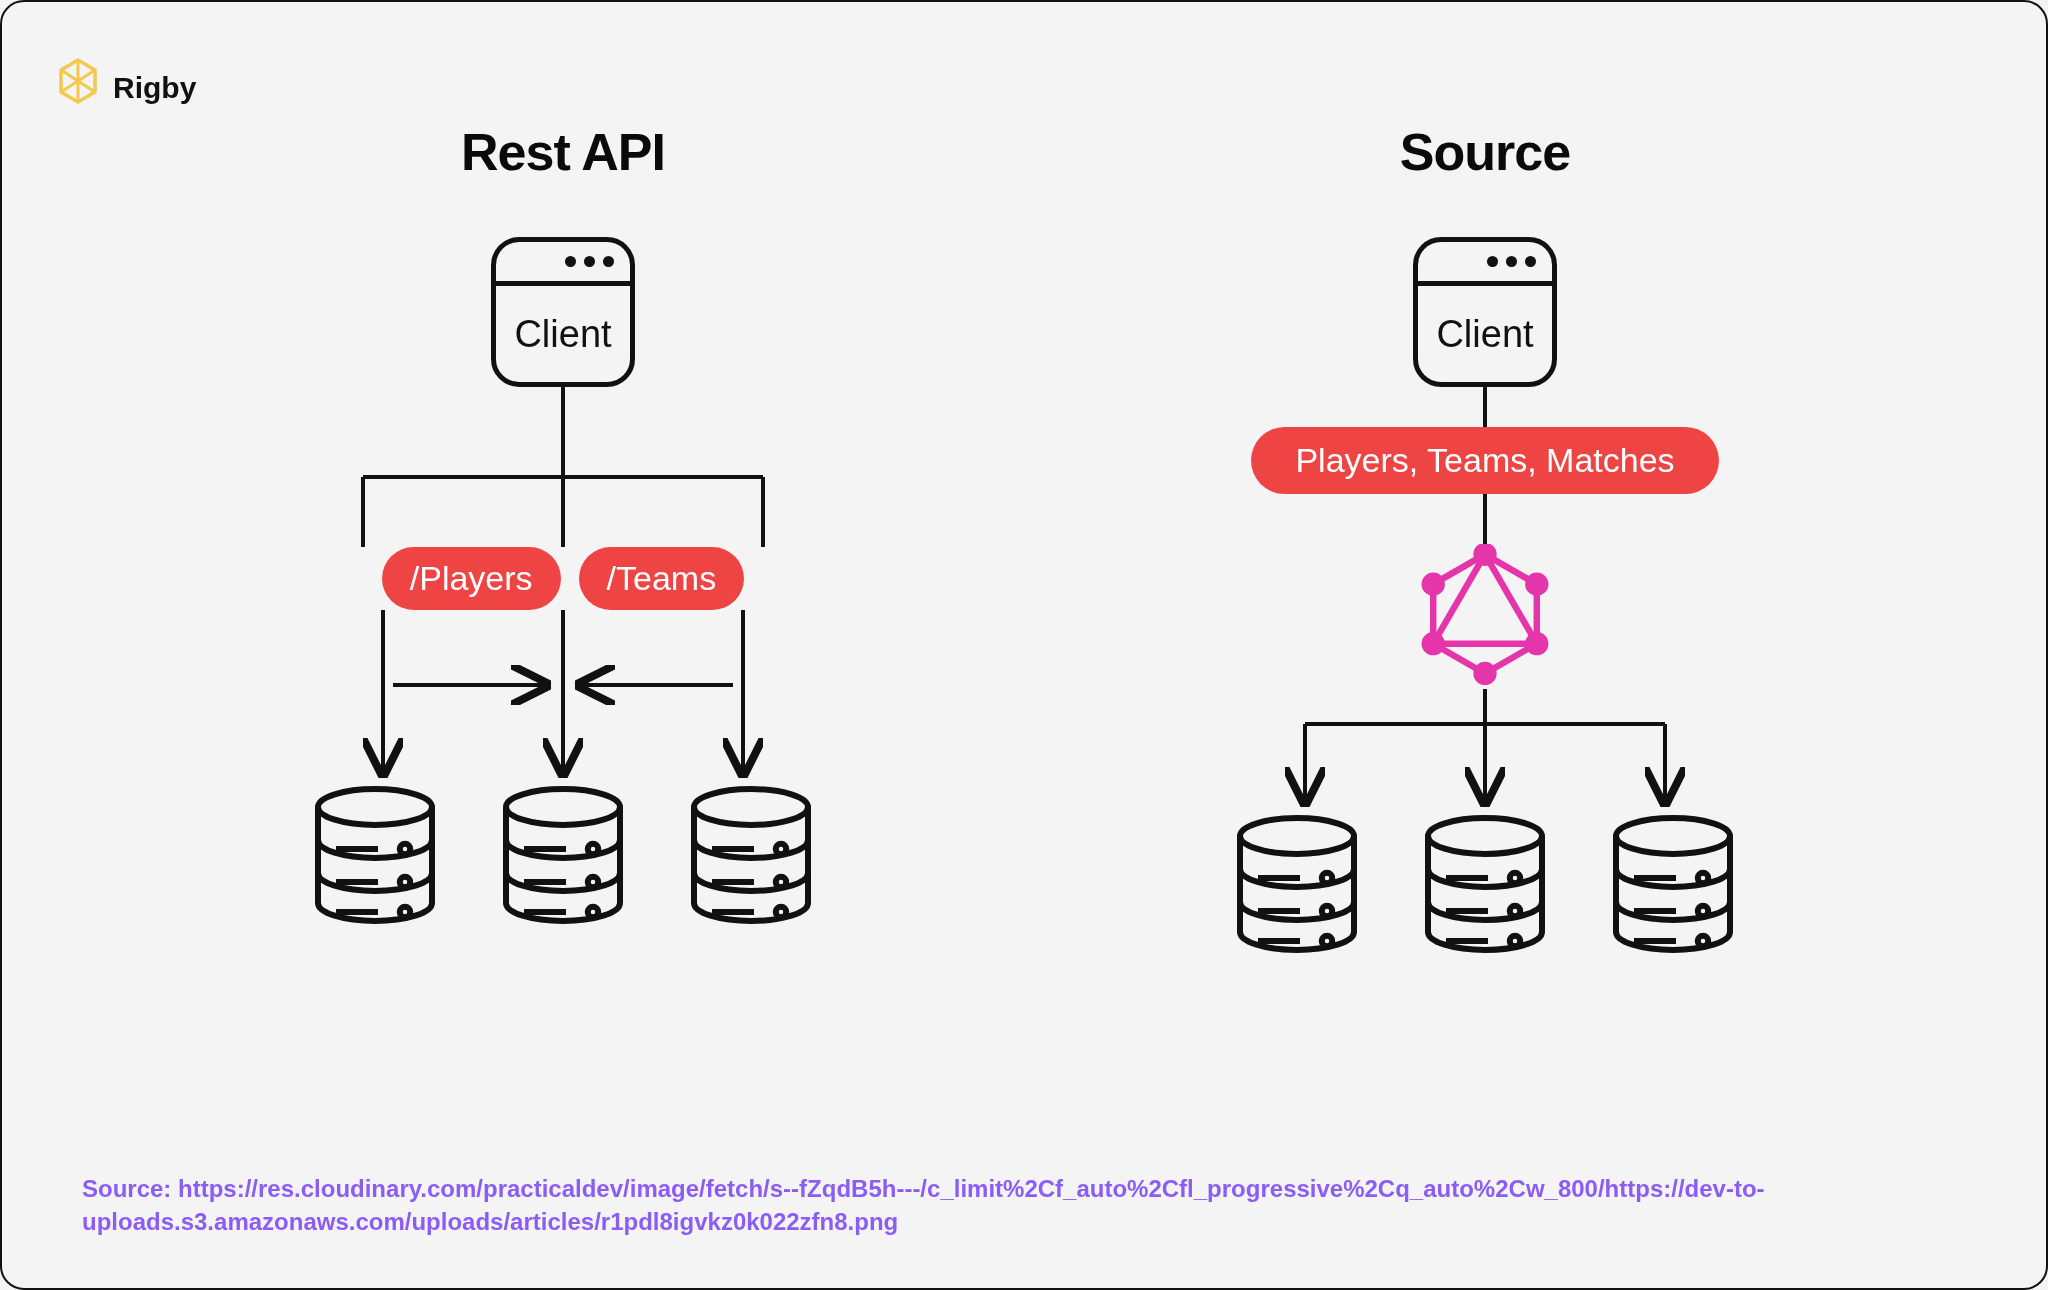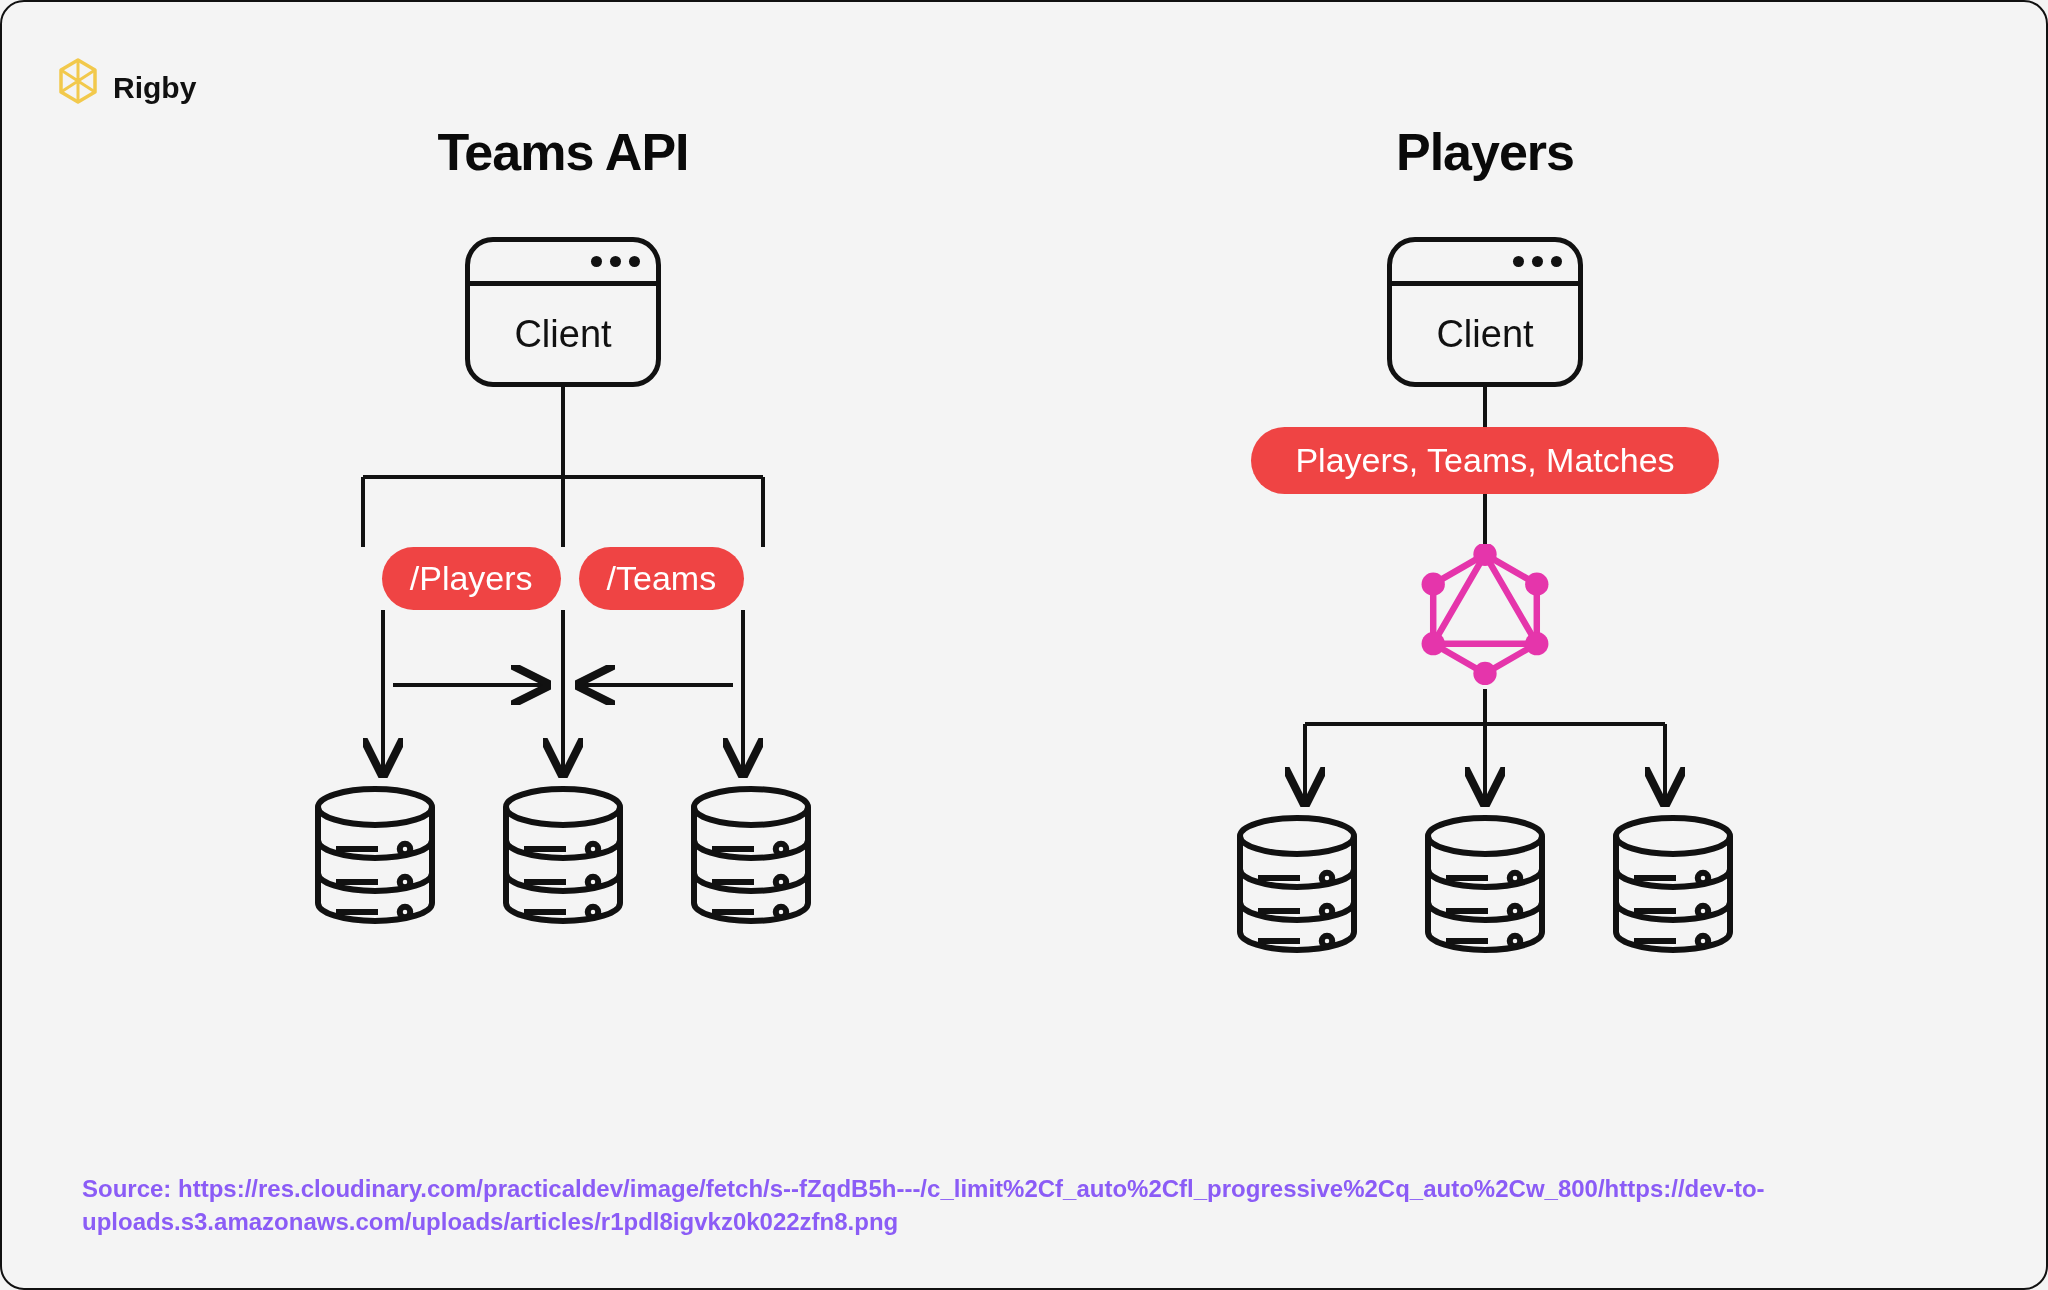--- a/index.html
+++ b/index.html
@@ -41,21 +41,21 @@
       width: 640px;
     }
     .title {
       font-size: 52px;
       font-weight: 800;
       color: #0a0a0a;
       margin-bottom: 55px;
       letter-spacing: -1px;
     }
     .client-box {
-      width: 196px;
+      width: 144px;
       height: 150px;
       border: 5px solid #111;
       border-radius: 28px;
       display: flex;
       flex-direction: column;
       align-items: center;
       overflow: hidden;
     }
     .client-header {
       width: 100%;
@@ -127,21 +127,21 @@
       <path d="M21 3 L38 13 L38 35 L21 45 L4 35 L4 13 Z" fill="none" stroke="#f2c94c" stroke-width="3.5" stroke-linejoin="round"></path>
       <path d="M21 3 L21 24 M4 13 L21 24 M38 13 L21 24 M21 24 L21 45 M21 24 L4 35 M21 24 L38 35" fill="none" stroke="#f2c94c" stroke-width="3" stroke-linejoin="round"></path>
     </svg>
   </span>
   <span class="logo-text">Rigby</span>
 </div>
 
 <div class="diagram-container">
 
   <div class="column">
-    <div class="title">Teams API</div>
+    <div class="title">Rest API</div>
 
     <div class="client-box">
       <div class="client-header">
         <span class="client-dot"></span>
           <span class="client-dot"></span>
           <span class="client-dot"></span>
       </div>
       <div class="client-label">Client</div>
     </div>
 
@@ -221,21 +221,21 @@
               <circle cx="70" cy="68" r="3.5"></circle>
             <line x1="24" y1="88" x2="52" y2="88"></line>
               <circle cx="70" cy="88" r="3.5"></circle>
           </g>
         </svg>
       </span>
     </div>
   </div>
 
   <div class="column">
-    <div class="title">Players</div>
+    <div class="title">Source</div>
 
     <div class="client-box">
       <div class="client-header">
         <span class="client-dot"></span>
           <span class="client-dot"></span>
           <span class="client-dot"></span>
       </div>
       <div class="client-label">Client</div>
     </div>
 

